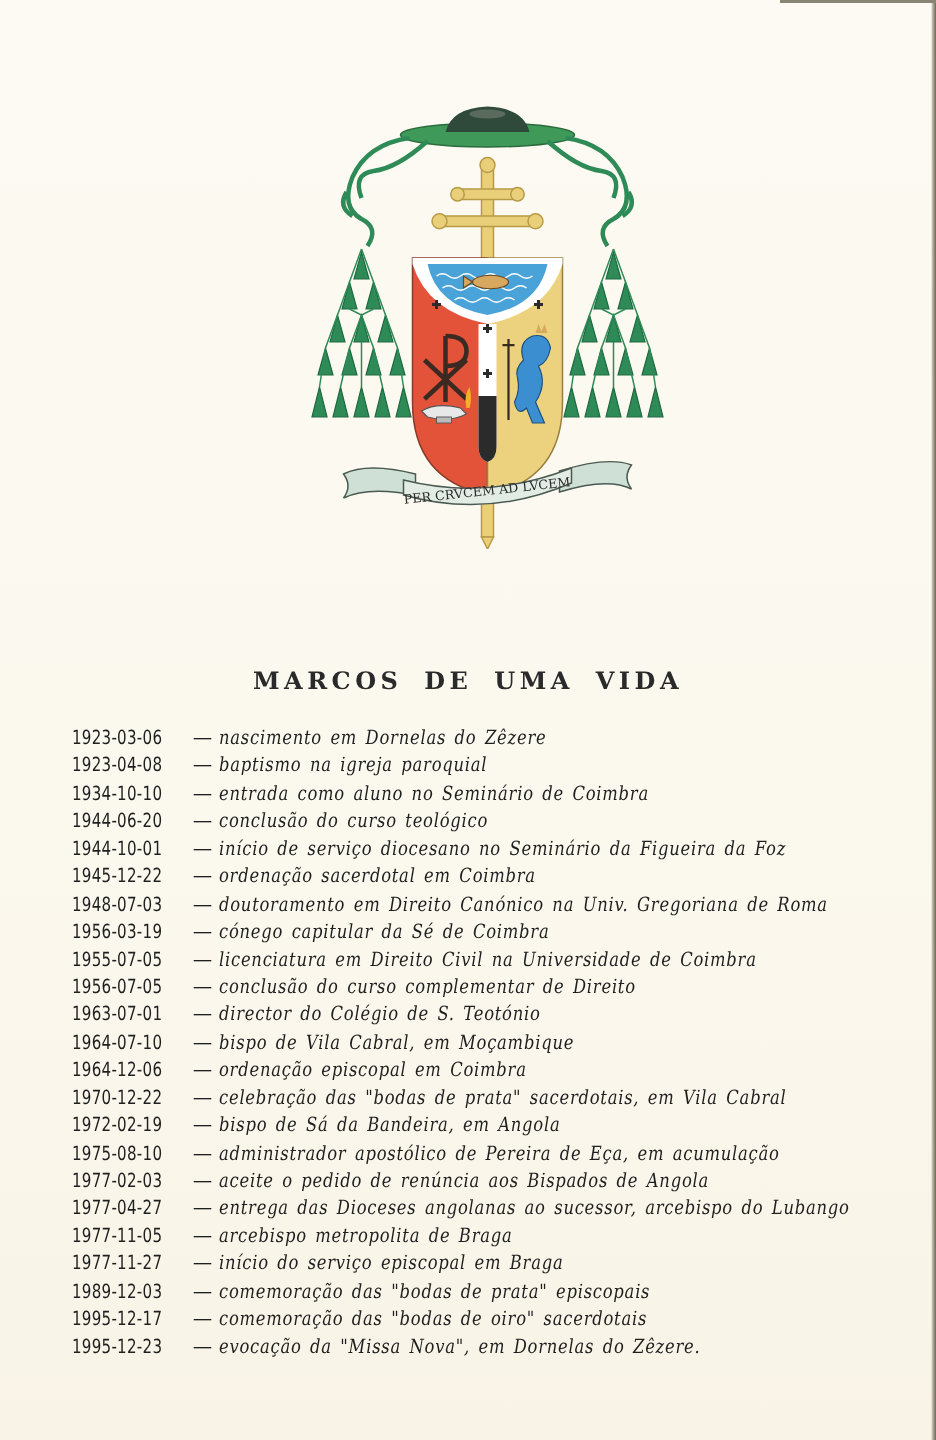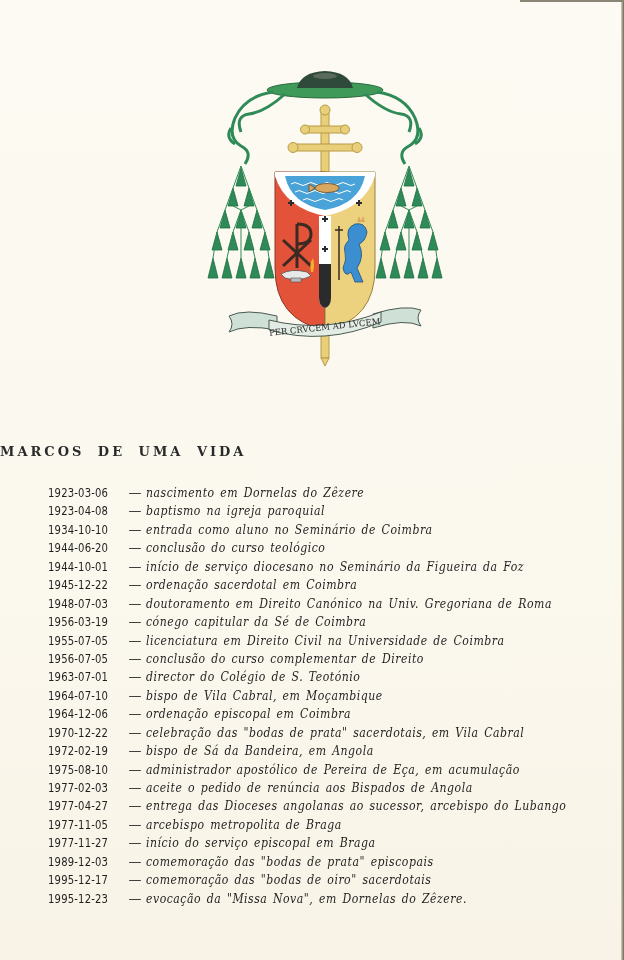--- a/index.html
+++ b/index.html
@@ -37,24 +37,24 @@
       left: 205px;
       top: 68px;
       width: 240px;
       height: 298px;
     }
     .title {
       position: absolute;
       left: 0;
       width: 624px;
       top: 444px;
-      text-align: left;
+      text-align: center;
       font-family: "DejaVu Serif", serif;
       font-weight: bold;
-      font-size: 13px;
+      font-size: 16px;
       letter-spacing: 3px;
       word-spacing: 6px;
       color: #2a2a2a;
     }
     .timeline {
       position: absolute;
       left: 48px;
       top: 484px;
       margin: 0;
       padding: 0;

